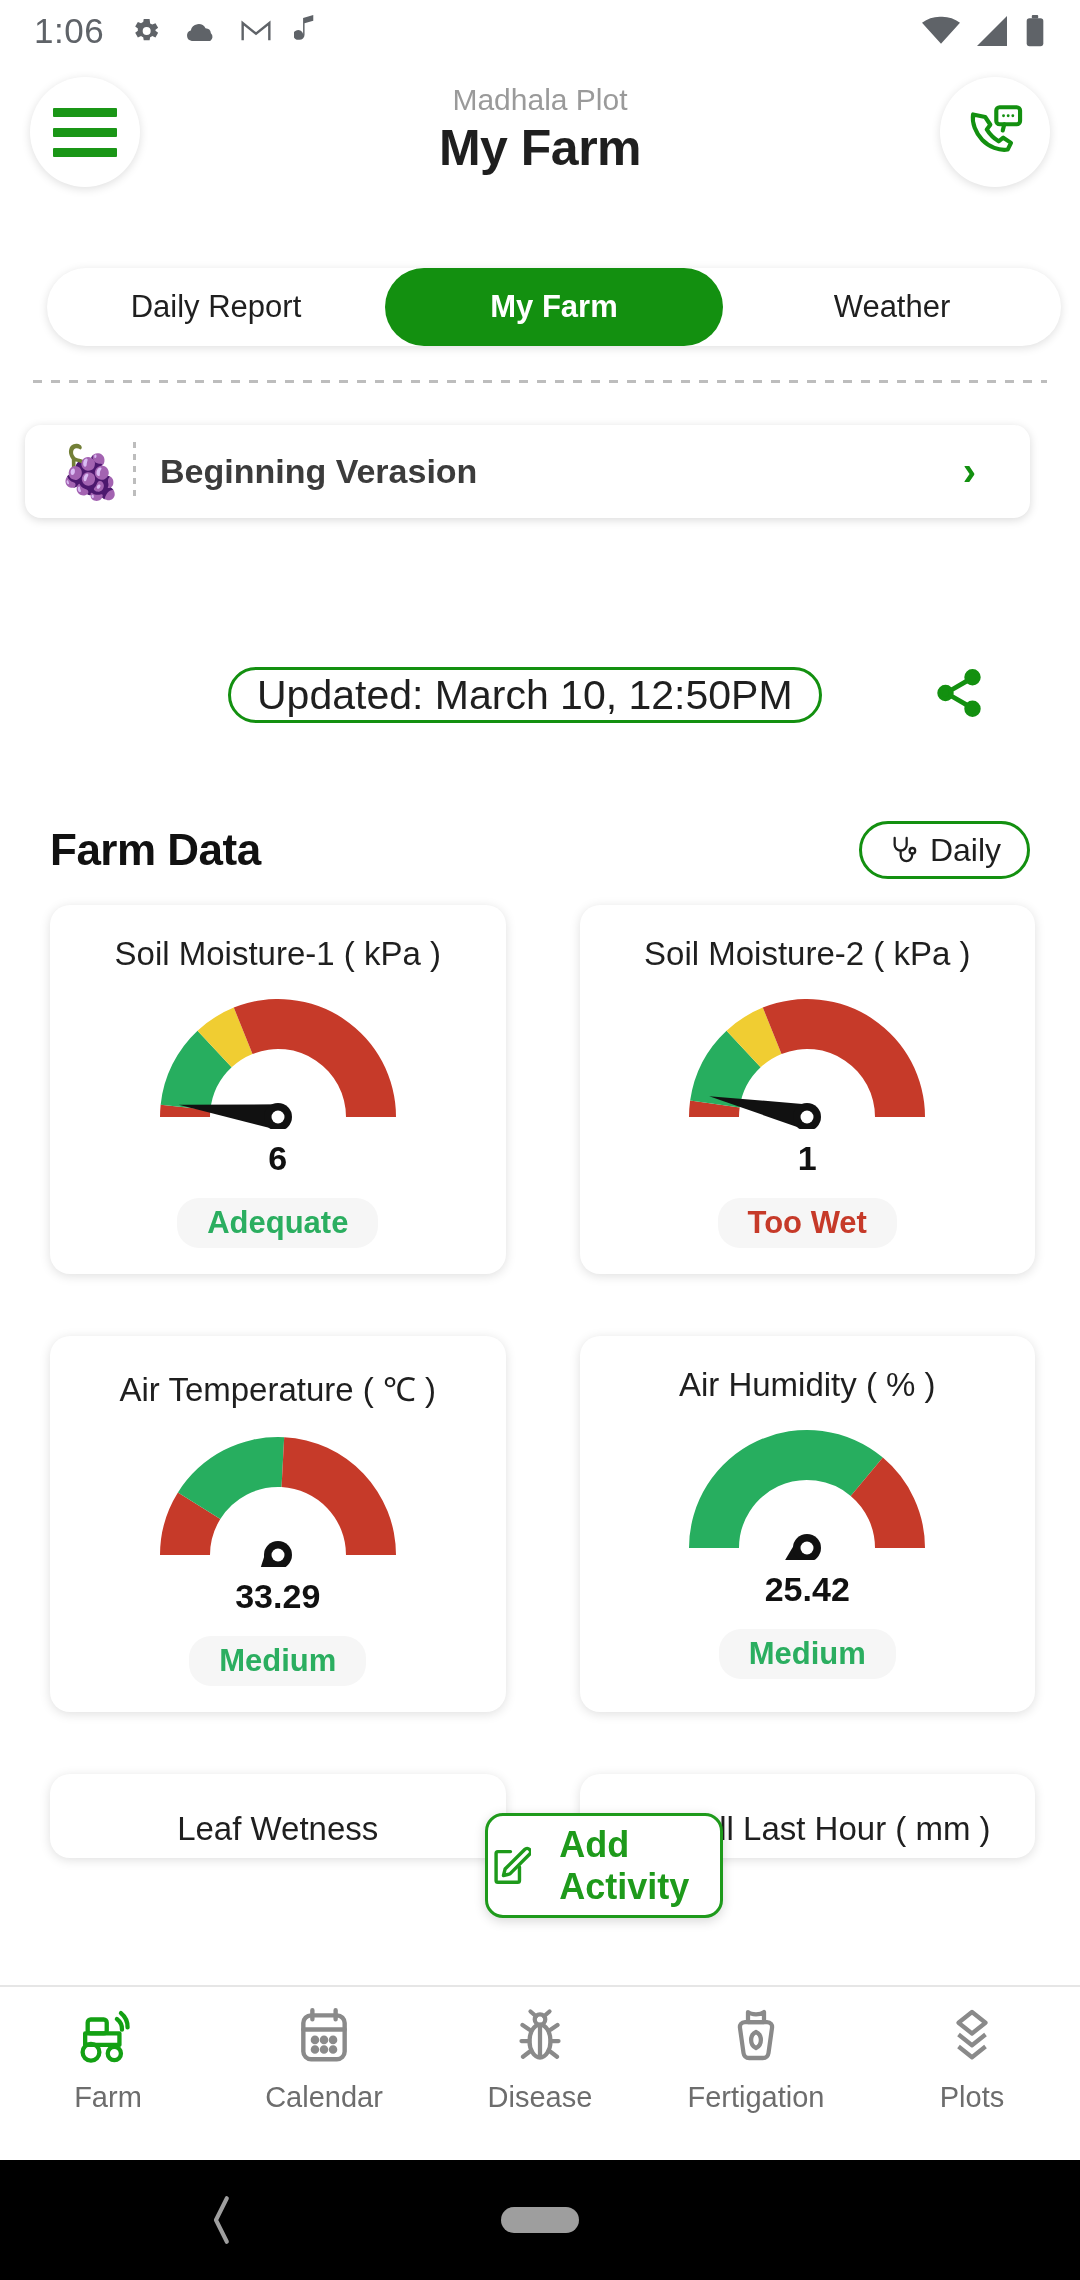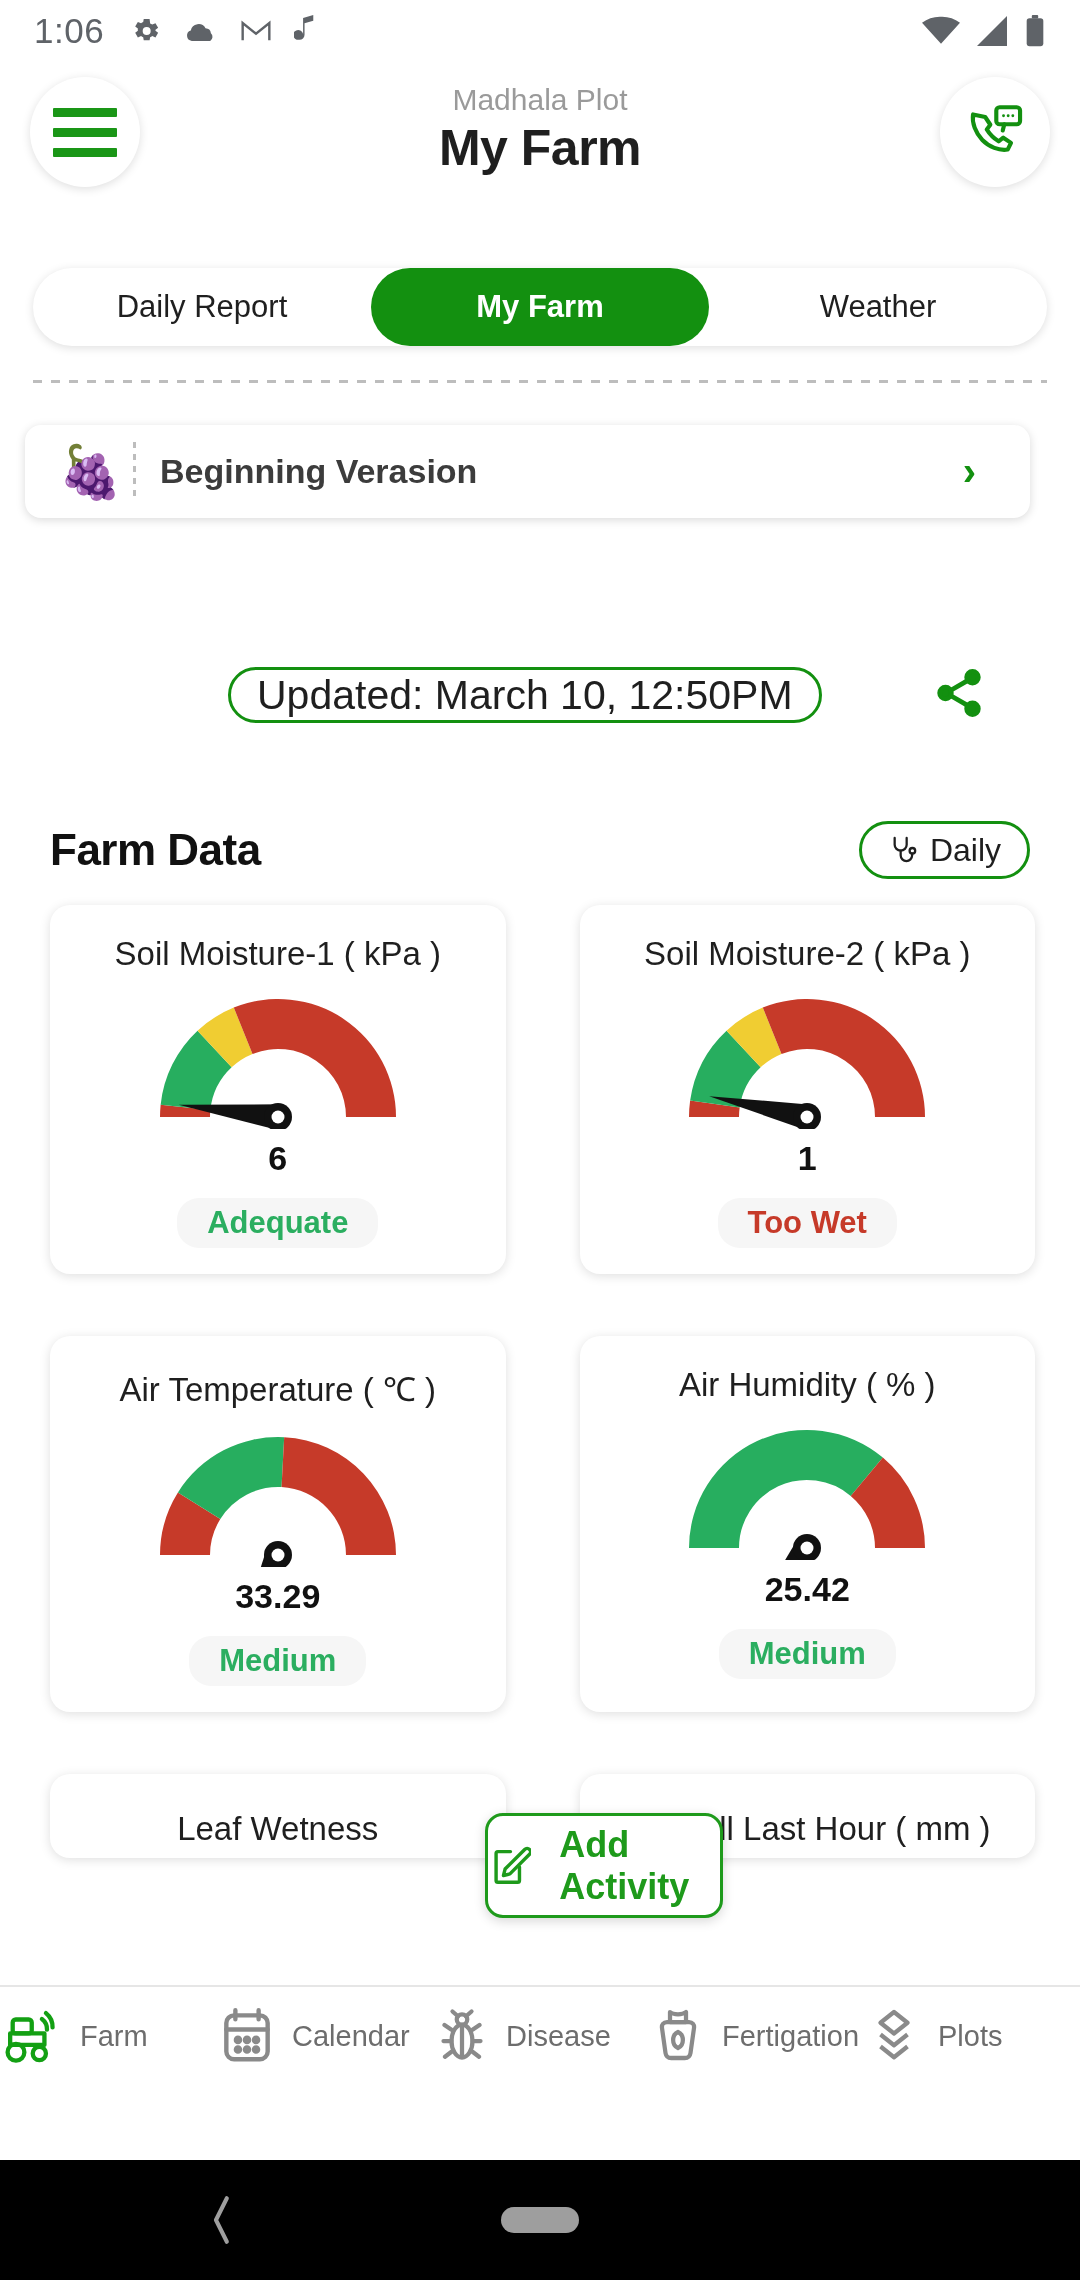--- a/index.html
+++ b/index.html
@@ -33,21 +33,21 @@
     display:flex; align-items:center; justify-content:center; flex:0 0 auto;
   }
   .burger{ width:64px; display:flex; flex-direction:column; gap:11px; }
   .burger span{ display:block; height:9px; background:#1a9617; border-radius:1px; }
   .title-wrap{ flex:1; text-align:center; margin-top:-4px; }
   .subtitle{ font-size:30px; color:#9a9a9a; line-height:1.25; }
   .title{ font-size:50px; font-weight:bold; color:#1f1f1f; line-height:1.22; letter-spacing:-.5px; }
 
   
   .tabs{
-    position:absolute; top:268px; left:33px; width:1014px; height:78px;
+    position:absolute; top:268px; left:47px; width:1014px; height:78px;
     background:#fff; border-radius:39px; box-shadow:0 2px 10px rgba(0,0,0,.13);
     display:flex; align-items:center;
   }
   .tab{
     flex:1; height:78px; display:flex; align-items:center; justify-content:center;
     font-size:31px; color:#1f1f1f; border-radius:39px;
   }
   .tab.active{ background:#139010; color:#fff; font-weight:bold; }
 
   .dashed{
@@ -119,21 +119,21 @@
   }
   .fab-label{ font-size:36px; font-weight:bold; color:#1e9a1b; }
 
   
   .bottomnav{
     position:absolute; top:1985px; left:0; width:1080px; height:175px;
     background:#fff; border-top:2px solid #e6e6e6; display:flex; align-items:flex-start;
     padding-top:18px;
   }
   .navitem{
-    flex:1; display:flex; flex-direction:row; align-items:center; gap:14px;
+    flex:1; display:flex; flex-direction:column; align-items:center; gap:14px;
   }
   .nav-label{ font-size:29px; color:#6d6d6d; }
   .navitem.active .nav-label{ color:#6d6d6d; }
 
   
   .sysnav{
     position:absolute; top:2160px; left:0; width:1080px; height:120px; background:#000;
     display:flex; align-items:center;
   }
   .sys-back{ margin-left:205px; }

